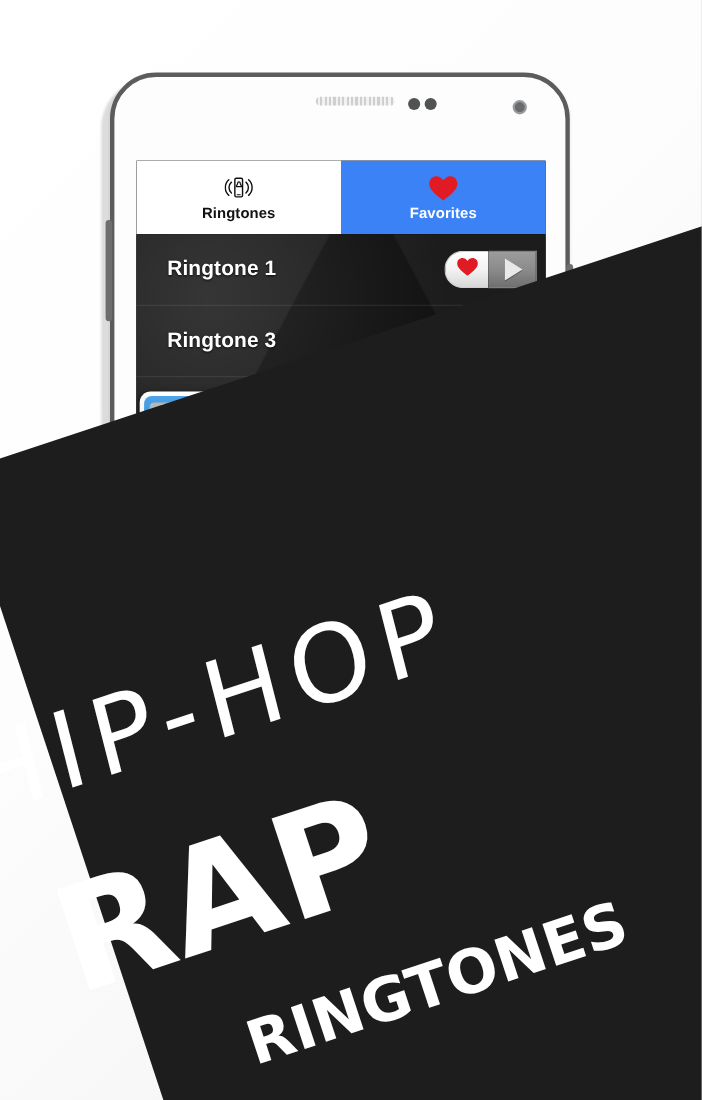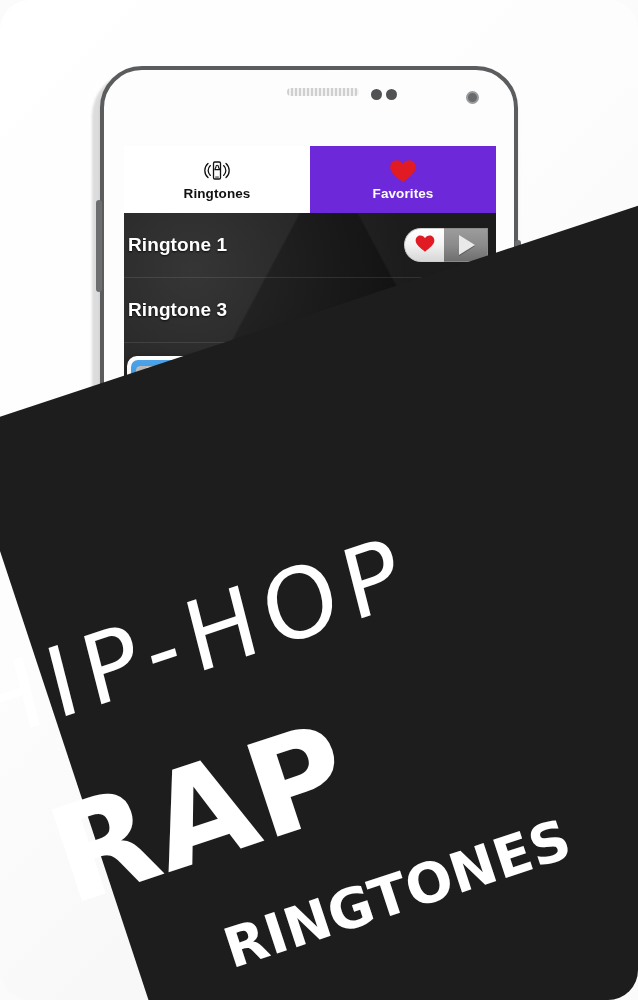--- a/index.html
+++ b/index.html
@@ -2,21 +2,21 @@
 <html><head>
 <meta charset="utf-8">
 <style>
   html,body{margin:0;padding:0;}
   body{
     width:638px;height:1000px;overflow:hidden;position:relative;
     background:#fbfbfb;
     font-family:"Liberation Sans", sans-serif;
   }
   .stage{position:absolute;inset:0;overflow:hidden;
-    background:linear-gradient(135deg,#ffffff 0%,#fdfdfd 40%,#f2f2f2 100%);border-radius:30px;}
+    background:linear-gradient(135deg,#ffffff 0%,#fdfdfd 40%,#f2f2f2 100%);}
 
   
   .phone-shadow{
     position:absolute;left:92px;top:72px;width:420px;height:640px;
     border-radius:44px;background:#dcdcdc;filter:blur(1px);
   }
   .phone-body{
     position:absolute;left:100px;top:66px;width:418px;height:648px;
     border-radius:42px;background:#fdfdfd;
     border:4px solid #5b5c5e;
@@ -44,41 +44,41 @@
   
   .screen{
     position:absolute;left:124px;top:146px;width:372px;height:540px;
     overflow:hidden;background:#000;
   }
 
   
   .tabbar{display:flex;height:67px;width:100%;}
   .tab{flex:1;display:flex;flex-direction:column;align-items:center;justify-content:center;gap:2px;}
   .tab.light{background:#fff;color:#111;}
-  .tab.dark{background:#6d28d9;color:#fff;}
+  .tab.dark{background:#3b82f6;color:#fff;}
   .tab .label{font-size:13.5px;font-weight:bold;letter-spacing:.1px;}
   .tab svg{display:block;}
 
   
   .list{position:relative;background:#0b0b0b;height:473px;}
   .bgfacets{position:absolute;inset:0;
     background:
       linear-gradient(118deg, rgba(255,255,255,.055) 0 28%, rgba(0,0,0,0) 28.4%),
       linear-gradient(-118deg, rgba(255,255,255,.045) 0 22%, rgba(0,0,0,0) 22.4%),
       linear-gradient(62deg, rgba(255,255,255,.04) 0 18%, rgba(0,0,0,0) 18.3%),
       linear-gradient(-40deg, rgba(255,255,255,.05) 0 40%, rgba(0,0,0,0) 40.3%),
       linear-gradient(200deg, rgba(255,255,255,.03) 0 55%, rgba(0,0,0,0) 55.3%),
       radial-gradient(circle at 18% 12%, rgba(255,255,255,.10), rgba(0,0,0,0) 42%),
       radial-gradient(circle at 72% 58%, rgba(255,255,255,.07), rgba(0,0,0,0) 38%),
       radial-gradient(circle at 38% 88%, rgba(255,255,255,.06), rgba(0,0,0,0) 35%),
       #0a0a0a;
     pointer-events:none;}
   .row{position:relative;height:64px;display:flex;align-items:center;
        border-bottom:1px solid rgba(255,255,255,.10);}
-  .row .name{position:relative;margin-left:4px;color:#fff;font-size:19px;font-weight:bold;
+  .row .name{position:relative;margin-left:28px;color:#fff;font-size:19px;font-weight:bold;
        text-shadow:0 1px 2px rgba(0,0,0,.8);letter-spacing:.1px;}
   .ctrls{position:absolute;right:8px;top:50%;transform:translateY(-50%);
      display:flex;align-items:stretch;height:34px;}
   .fav{width:40px;border-radius:17px 0 0 17px;display:flex;align-items:center;justify-content:center;
        background:linear-gradient(180deg,#ffffff 0%,#f3f3f3 48%,#d7d7d7 100%);
        border:1px solid #cfcfcf;border-right:none;box-sizing:border-box;}
   .play{width:44px;display:flex;align-items:center;justify-content:center;
        background:linear-gradient(180deg,#9c9c9c 0%,#8b8b8b 50%,#6f6f6f 100%);
        border:1px solid #8a8a8a;border-left:none;box-sizing:border-box;}
   .play .tri{width:0;height:0;border-left:16px solid #e9e9e9;

